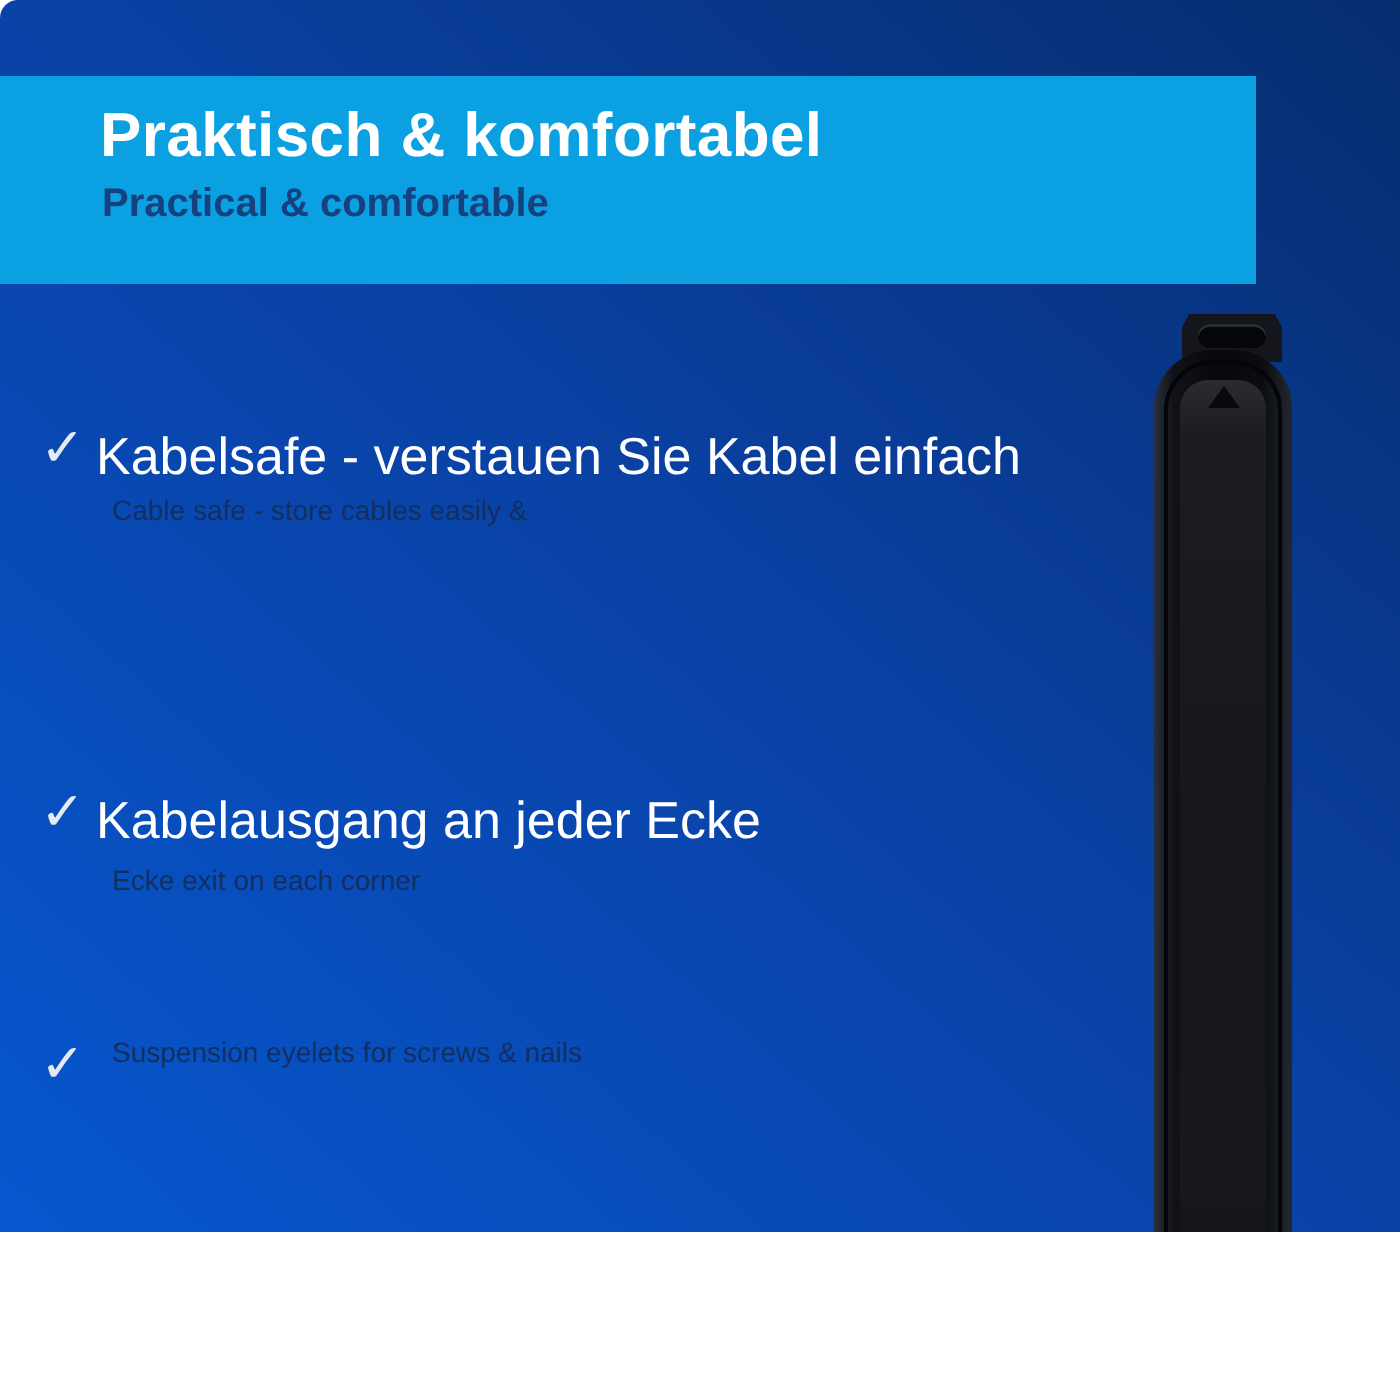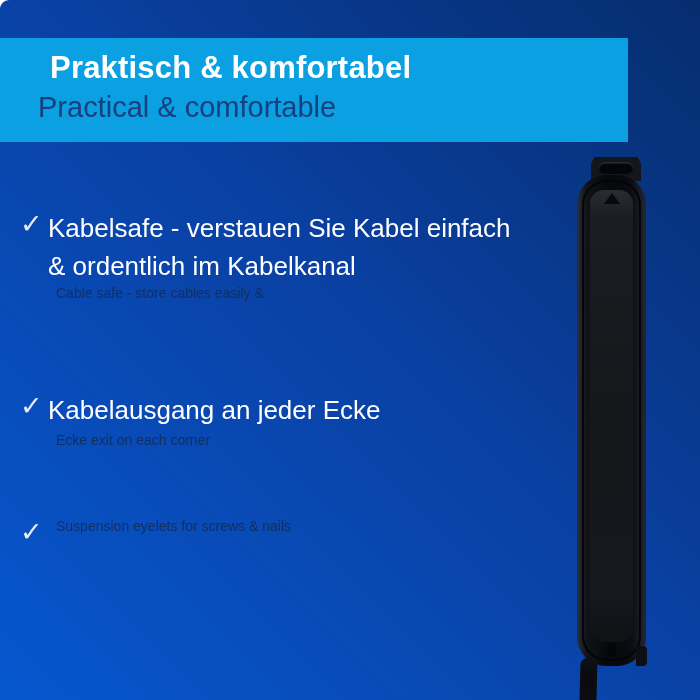--- a/index.html
+++ b/index.html
@@ -1,38 +1,38 @@
 <!DOCTYPE html>
 <html style="--bg-top-right: #062D6E; --bg-mid: #0A41A4; --bg-bottom-left: #0657CF; --banner-blue: #0AA0E2; --title-white: #FFFFFF; --subtitle-navy: #16407E; --feature-text: #FFFFFF; --translation-navy: #122F5E; --check-gray: #E7EBF1; --product-black: #0B0C10;"><head>
 <meta charset="utf-8">
 <style>
   html,body{margin:0;padding:0;background:#ffffff;}
   body{font-family:"Liberation Sans", sans-serif; -webkit-font-smoothing:antialiased;}
   .canvas{
-    position:relative; width:700px; height:700px; overflow:hidden;
+    position:relative; width:700px; height:616px; overflow:hidden;
     border-top-left-radius:9px;
     background:linear-gradient(to top right,
       var(--bg-bottom-left,#0657CF) 0%,
       var(--bg-mid,#0A41A4) 52%,
       var(--bg-top-right,#062D6E) 100%);
   }
 
   
   .banner{
     position:absolute; left:0; top:38px; width:628px; height:104px;
     background:var(--banner-blue,#0AA0E2);
   }
   .banner .title{
     position:absolute; left:50px; top:11px;
     font-size:31px; font-weight:bold; letter-spacing:.2px;
     color:var(--title-white,#FFFFFF); white-space:nowrap; line-height:1.2;
   }
   .banner .subtitle{
-    position:absolute; left:38px; top:52px;
-    font-size:29px; font-weight:400;
+    position:absolute; left:51px; top:52px;
+    font-size:20px; font-weight:700;
     color:var(--subtitle-navy,#16407E); white-space:nowrap; line-height:1.2;
   }
 
   
   .feature{position:absolute; left:20px;}
   .f1{top:209px;} .f2{top:391px;} .f3{top:517px;}
   .feature .check{
     position:absolute; left:0; top:2px;
     font-size:27px; color:var(--check-gray,#E7EBF1); line-height:1;
   }
@@ -108,21 +108,20 @@
 
   <div class="banner">
     <div class="title">Praktisch &amp; komfortabel</div>
     <div class="subtitle">Practical &amp; comfortable</div>
   </div>
 
   <div class="feature f1">
     <span class="check">✓</span>
     <div class="main">
       <div>Kabelsafe - verstauen Sie Kabel einfach</div>
-      <div>&amp; ordentlich im Kabelkanal</div>
     </div>
     <div class="sub">
       <div>Cable safe - store cables easily &amp;</div>
     </div>
   </div>
 
   <div class="feature f2">
     <span class="check">✓</span>
     <div class="main">
       <div>Kabelausgang an jeder Ecke</div>

